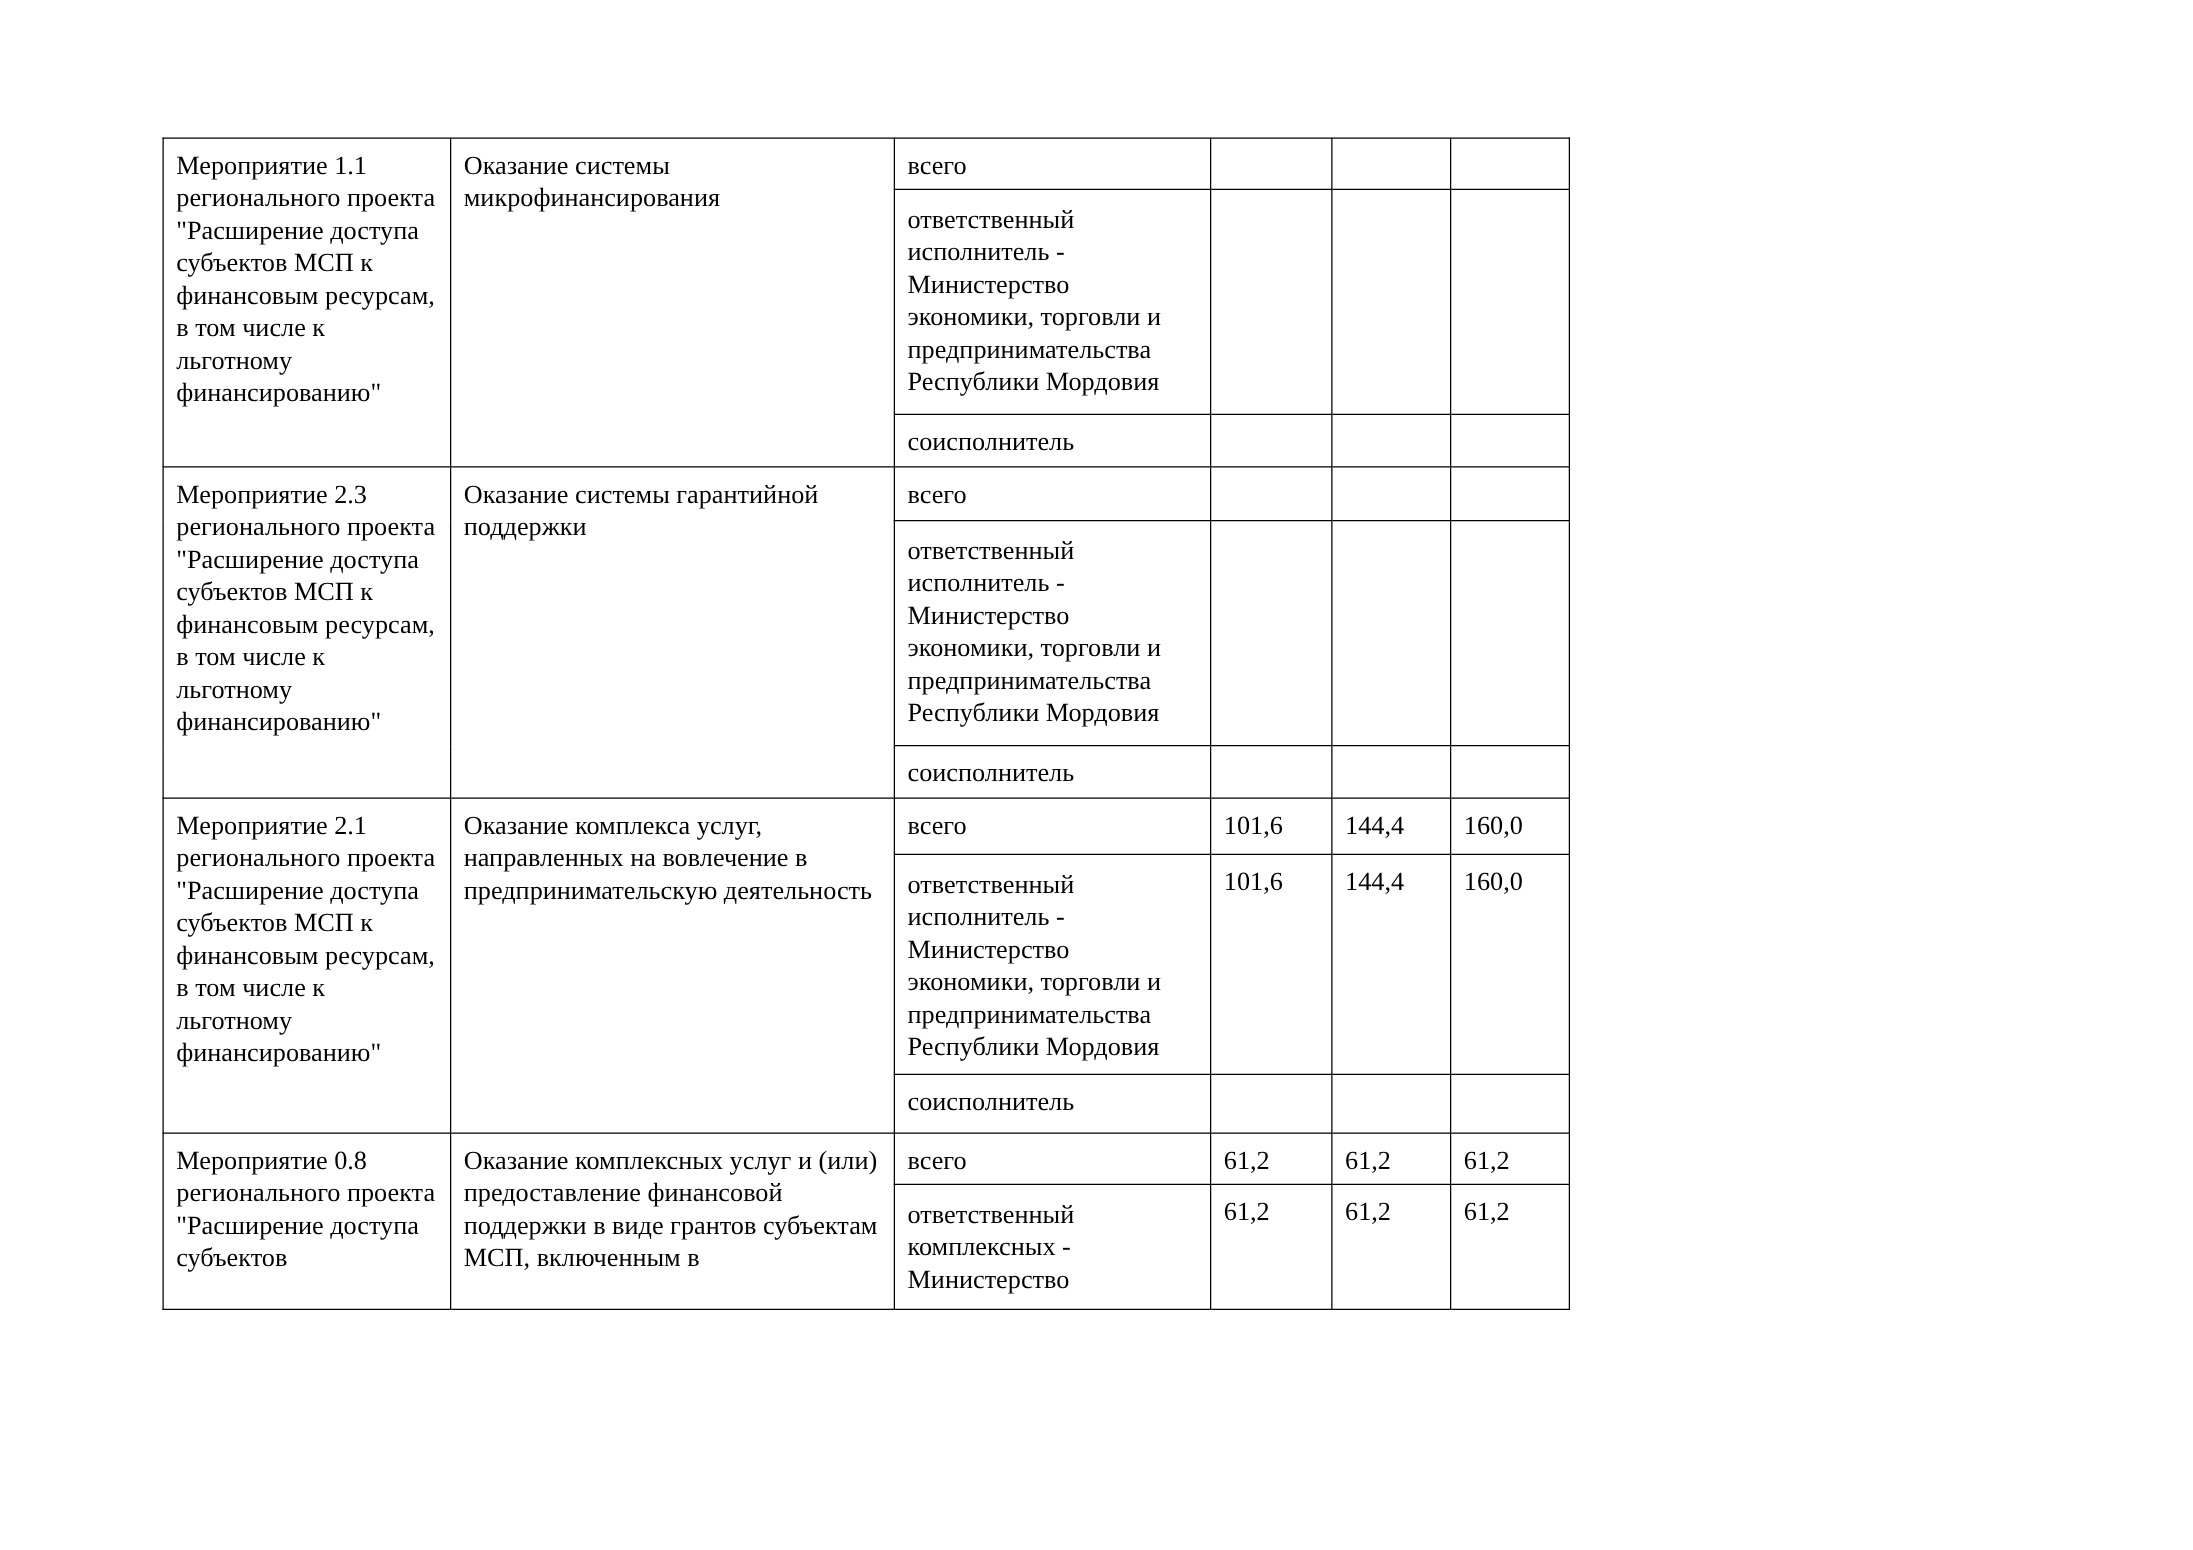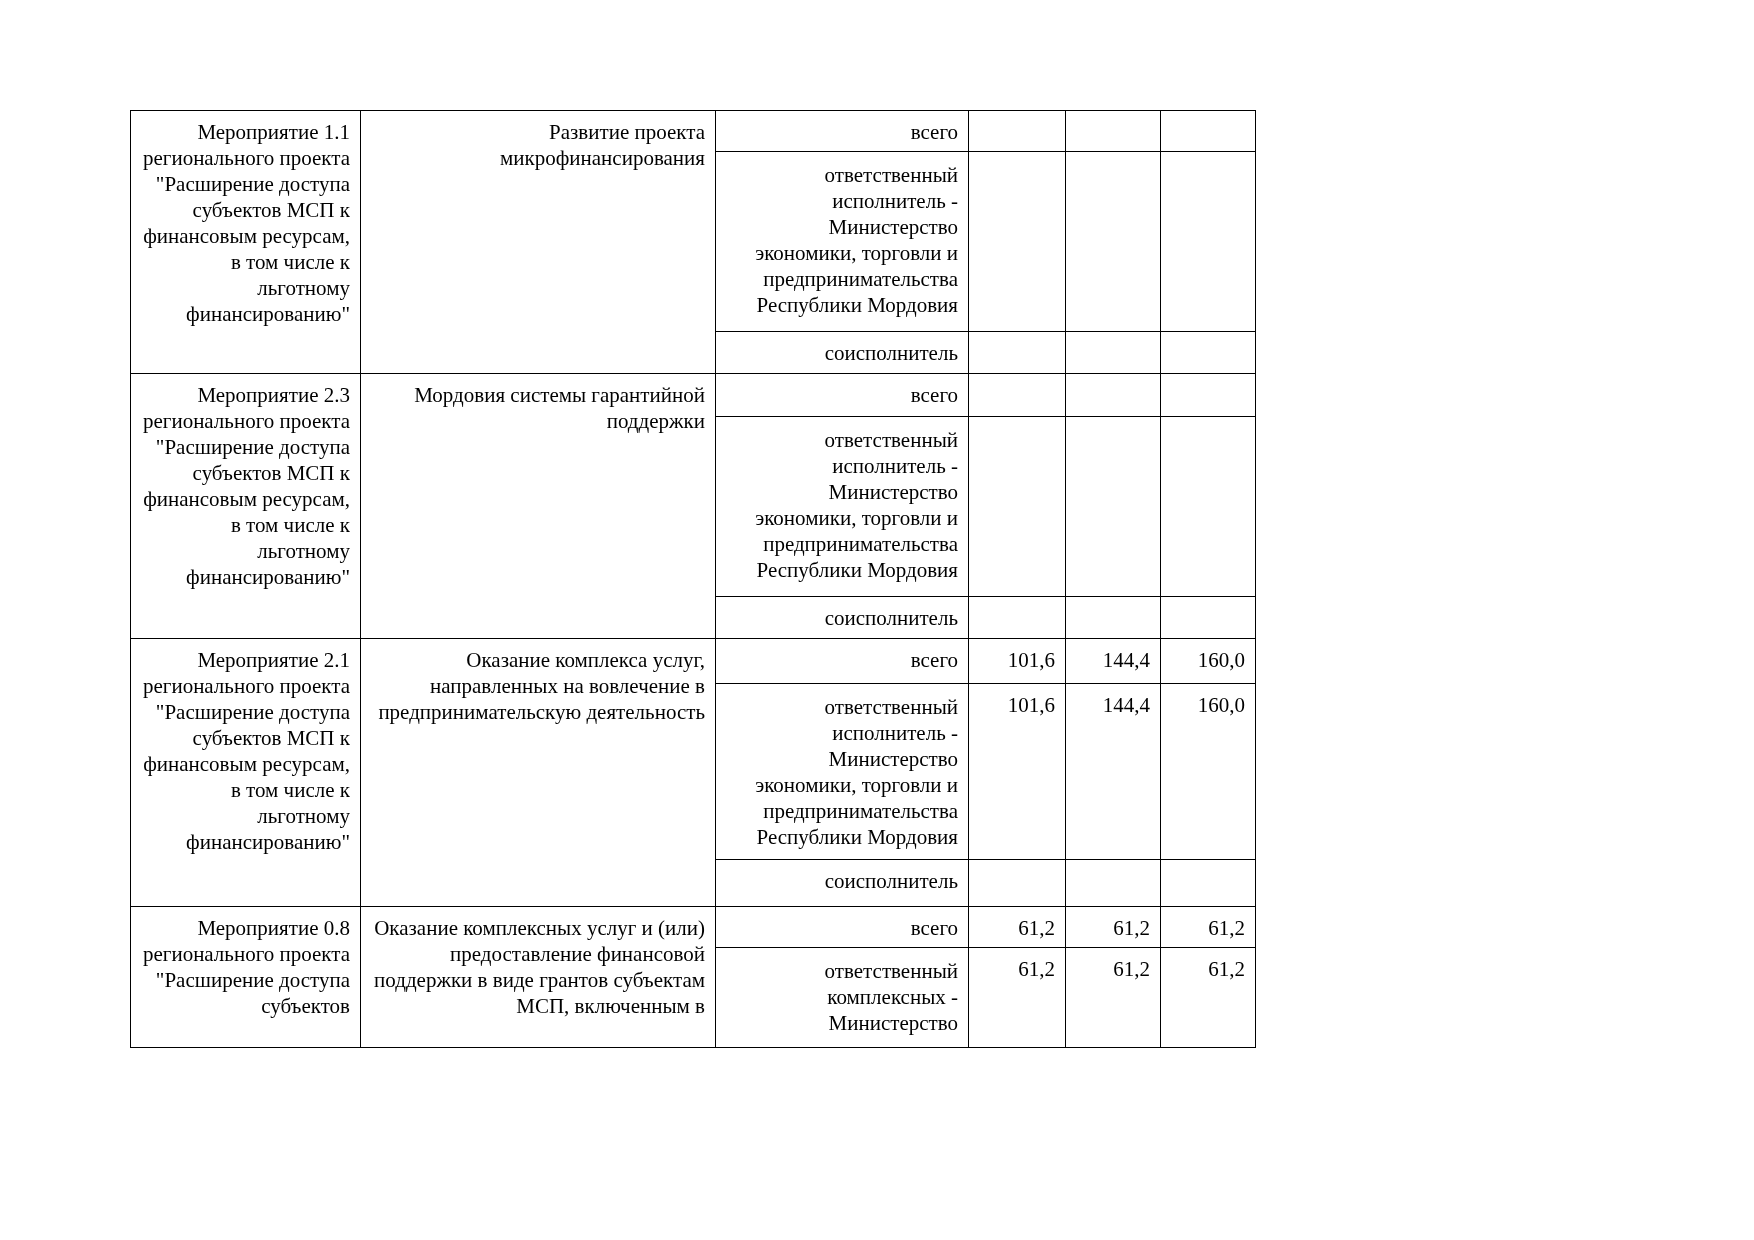--- a/index.html
+++ b/index.html
@@ -19,21 +19,21 @@
   table.doc-table {
     position: absolute;
     left: 130px; top: 110px;
     width: 1125px;
     border-collapse: collapse;
     table-layout: fixed;
   }
   .doc-table td {
     border: 1.5px solid #000000;
     vertical-align: top;
-    text-align: right;
+    text-align: left;
     padding: 8px 10px 6px;
     font-size: 21px;
     line-height: 26px;
     overflow: hidden;
   }
   .doc-table td.executor-min { padding-top: 10px; }
   .txt { width: 100%; }
 </style>
 </head>
 <body>
@@ -48,21 +48,21 @@
       <col style="width:95px">
       <col style="width:95px">
     </colgroup>
     <tbody>
 
       <tr style="height:40px">
         <td rowspan="3">
           <div class="txt">Мероприятие 1.1 регионального проекта "Расширение доступа субъектов МСП к финансовым ресурсам, в том числе к льготному финансированию"</div>
         </td>
         <td rowspan="3">
-          <div class="txt">Развитие проекта микрофинансирования</div>
+          <div class="txt">Оказание системы микрофинансирования</div>
         </td>
         <td>
           <div class="txt">всего</div>
         </td>
         <td>
             <div class="txt"></div>
           </td>
         <td>
             <div class="txt"></div>
           </td>
@@ -97,21 +97,21 @@
         <td>
             <div class="txt"></div>
           </td>
       </tr>
 
       <tr style="height:43px">
         <td rowspan="3">
           <div class="txt">Мероприятие 2.3 регионального проекта "Расширение доступа субъектов МСП к финансовым ресурсам, в том числе к льготному финансированию"</div>
         </td>
         <td rowspan="3">
-          <div class="txt">Мордовия системы гарантийной поддержки</div>
+          <div class="txt">Оказание системы гарантийной поддержки</div>
         </td>
         <td>
           <div class="txt">всего</div>
         </td>
         <td>
             <div class="txt"></div>
           </td>
         <td>
             <div class="txt"></div>
           </td>

